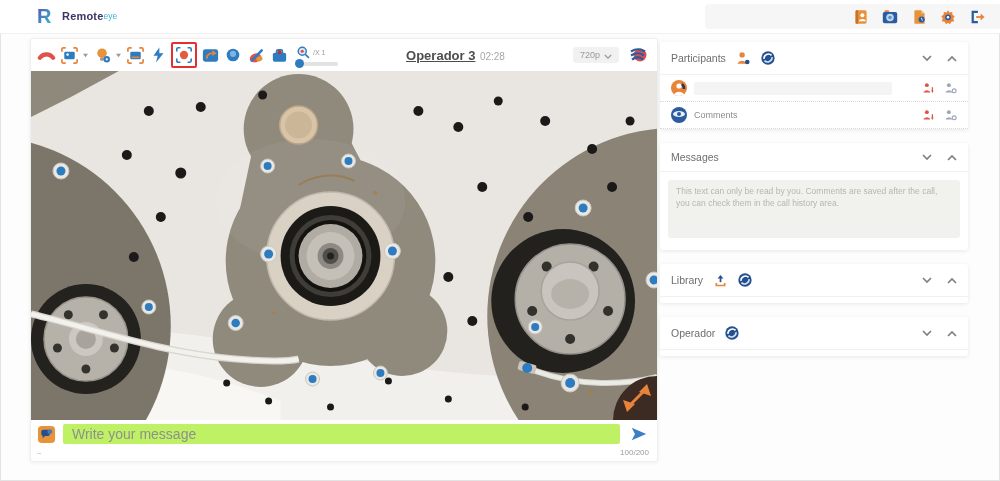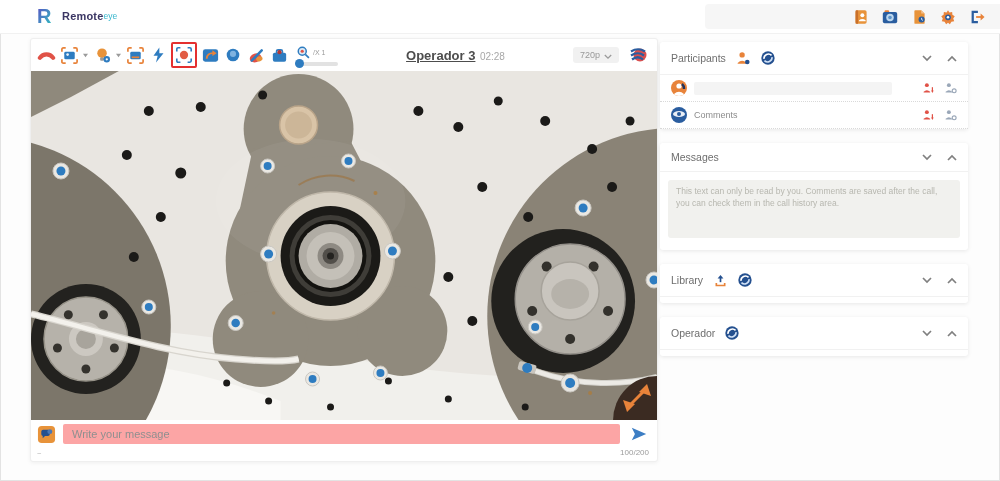--- a/index.html
+++ b/index.html
@@ -28,21 +28,21 @@
   .zoom-track{width:42px;height:4px;background:#e2e2e2;border-radius:2px;position:relative;margin-top:2px;cursor:pointer;}
   .zoom-thumb{position:absolute;left:-1px;top:-2.5px;width:9px;height:9px;border-radius:50%;background:#2e7cc0;}
   .tb-center{flex:1;text-align:center;white-space:nowrap;}
   .op-name{font-size:13px;font-weight:bold;color:#4d4d4d;text-decoration:underline;}
   .op-timer{font-size:10px;color:#a8a8a8;margin-left:0;}
   .quality{display:flex;align-items:flex-end;gap:4px;background:#f1f1f1;border-radius:3px;padding:3px 7px;font-size:9px;color:#999;cursor:pointer;flex:none;}
   .conn-icon{width:20px;height:20px;margin:0 4px 0 6px;flex:none;}
   .video-wrap{position:relative;width:626px;height:349px;background:#e9e6e1;cursor:pointer;}
   .video-wrap svg{display:block;}
   .chat-bar{display:flex;align-items:center;gap:7px;padding:4px 6px;}
-  .chat-input{flex:1;height:20px;background:#fca5a5;border:none;border-radius:2px;font-size:11px;color:#666;padding:0 9px;outline:none;font-family:"Liberation Sans",sans-serif;}
+  .chat-input{flex:1;height:20px;background:#bef264;border:none;border-radius:2px;font-size:14px;color:#666;padding:0 9px;outline:none;font-family:"Liberation Sans",sans-serif;}
   .chat-input::placeholder{color:#8f8f8f;}
   .send-btn{width:24px;height:20px;display:flex;align-items:center;justify-content:center;cursor:pointer;background:none;border:none;padding:0;}
   .card-foot{display:flex;justify-content:space-between;align-items:center;padding:0 8px 4px 6px;}
   .resize-dash{font-size:8px;color:#bbb;letter-spacing:-1px;}
   .char-count{font-size:8px;color:#9c9c9c;}
   
   .side{position:absolute;left:660px;top:42px;width:308px;display:flex;flex-direction:column;gap:14px;}
   .panel{background:#fff;border-radius:3px;box-shadow:0 1px 4px rgba(0,0,0,.09);}
   .panel-head{display:flex;align-items:center;gap:9px;padding:8px 11px;border-bottom:1px solid #f1f1f1;}
   .panel-title{font-size:10.5px;color:#6e6e6e;}

